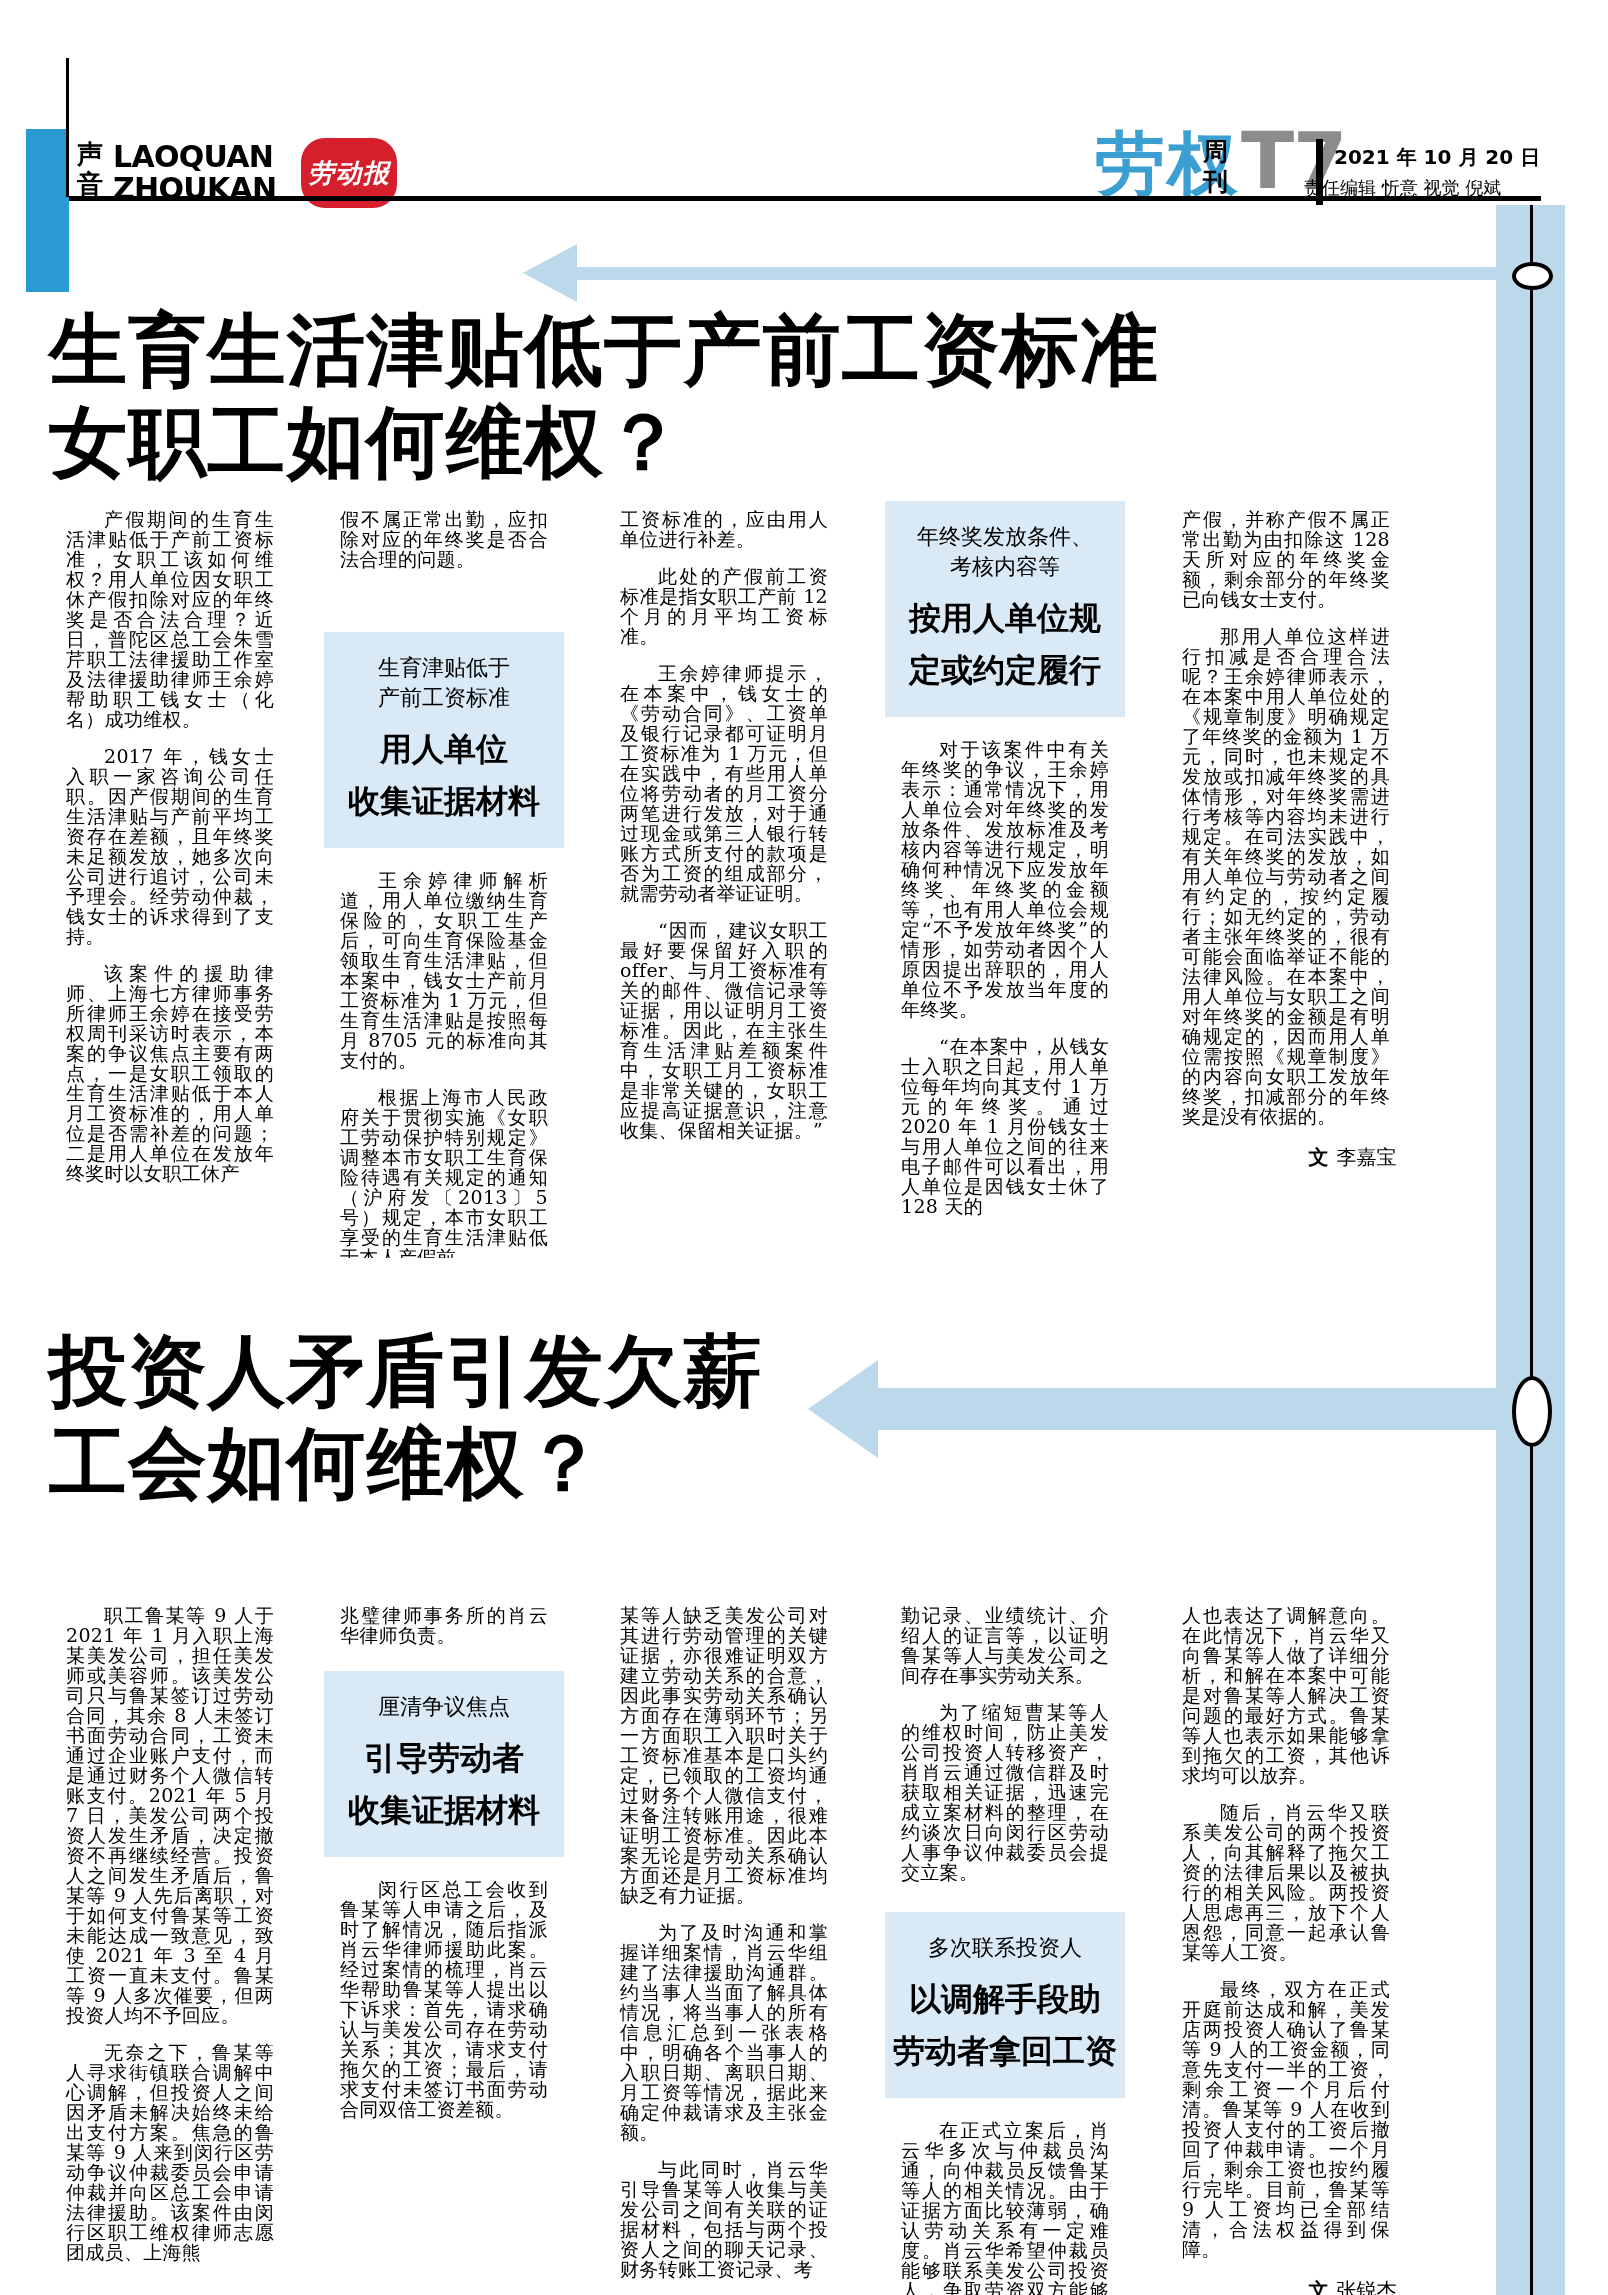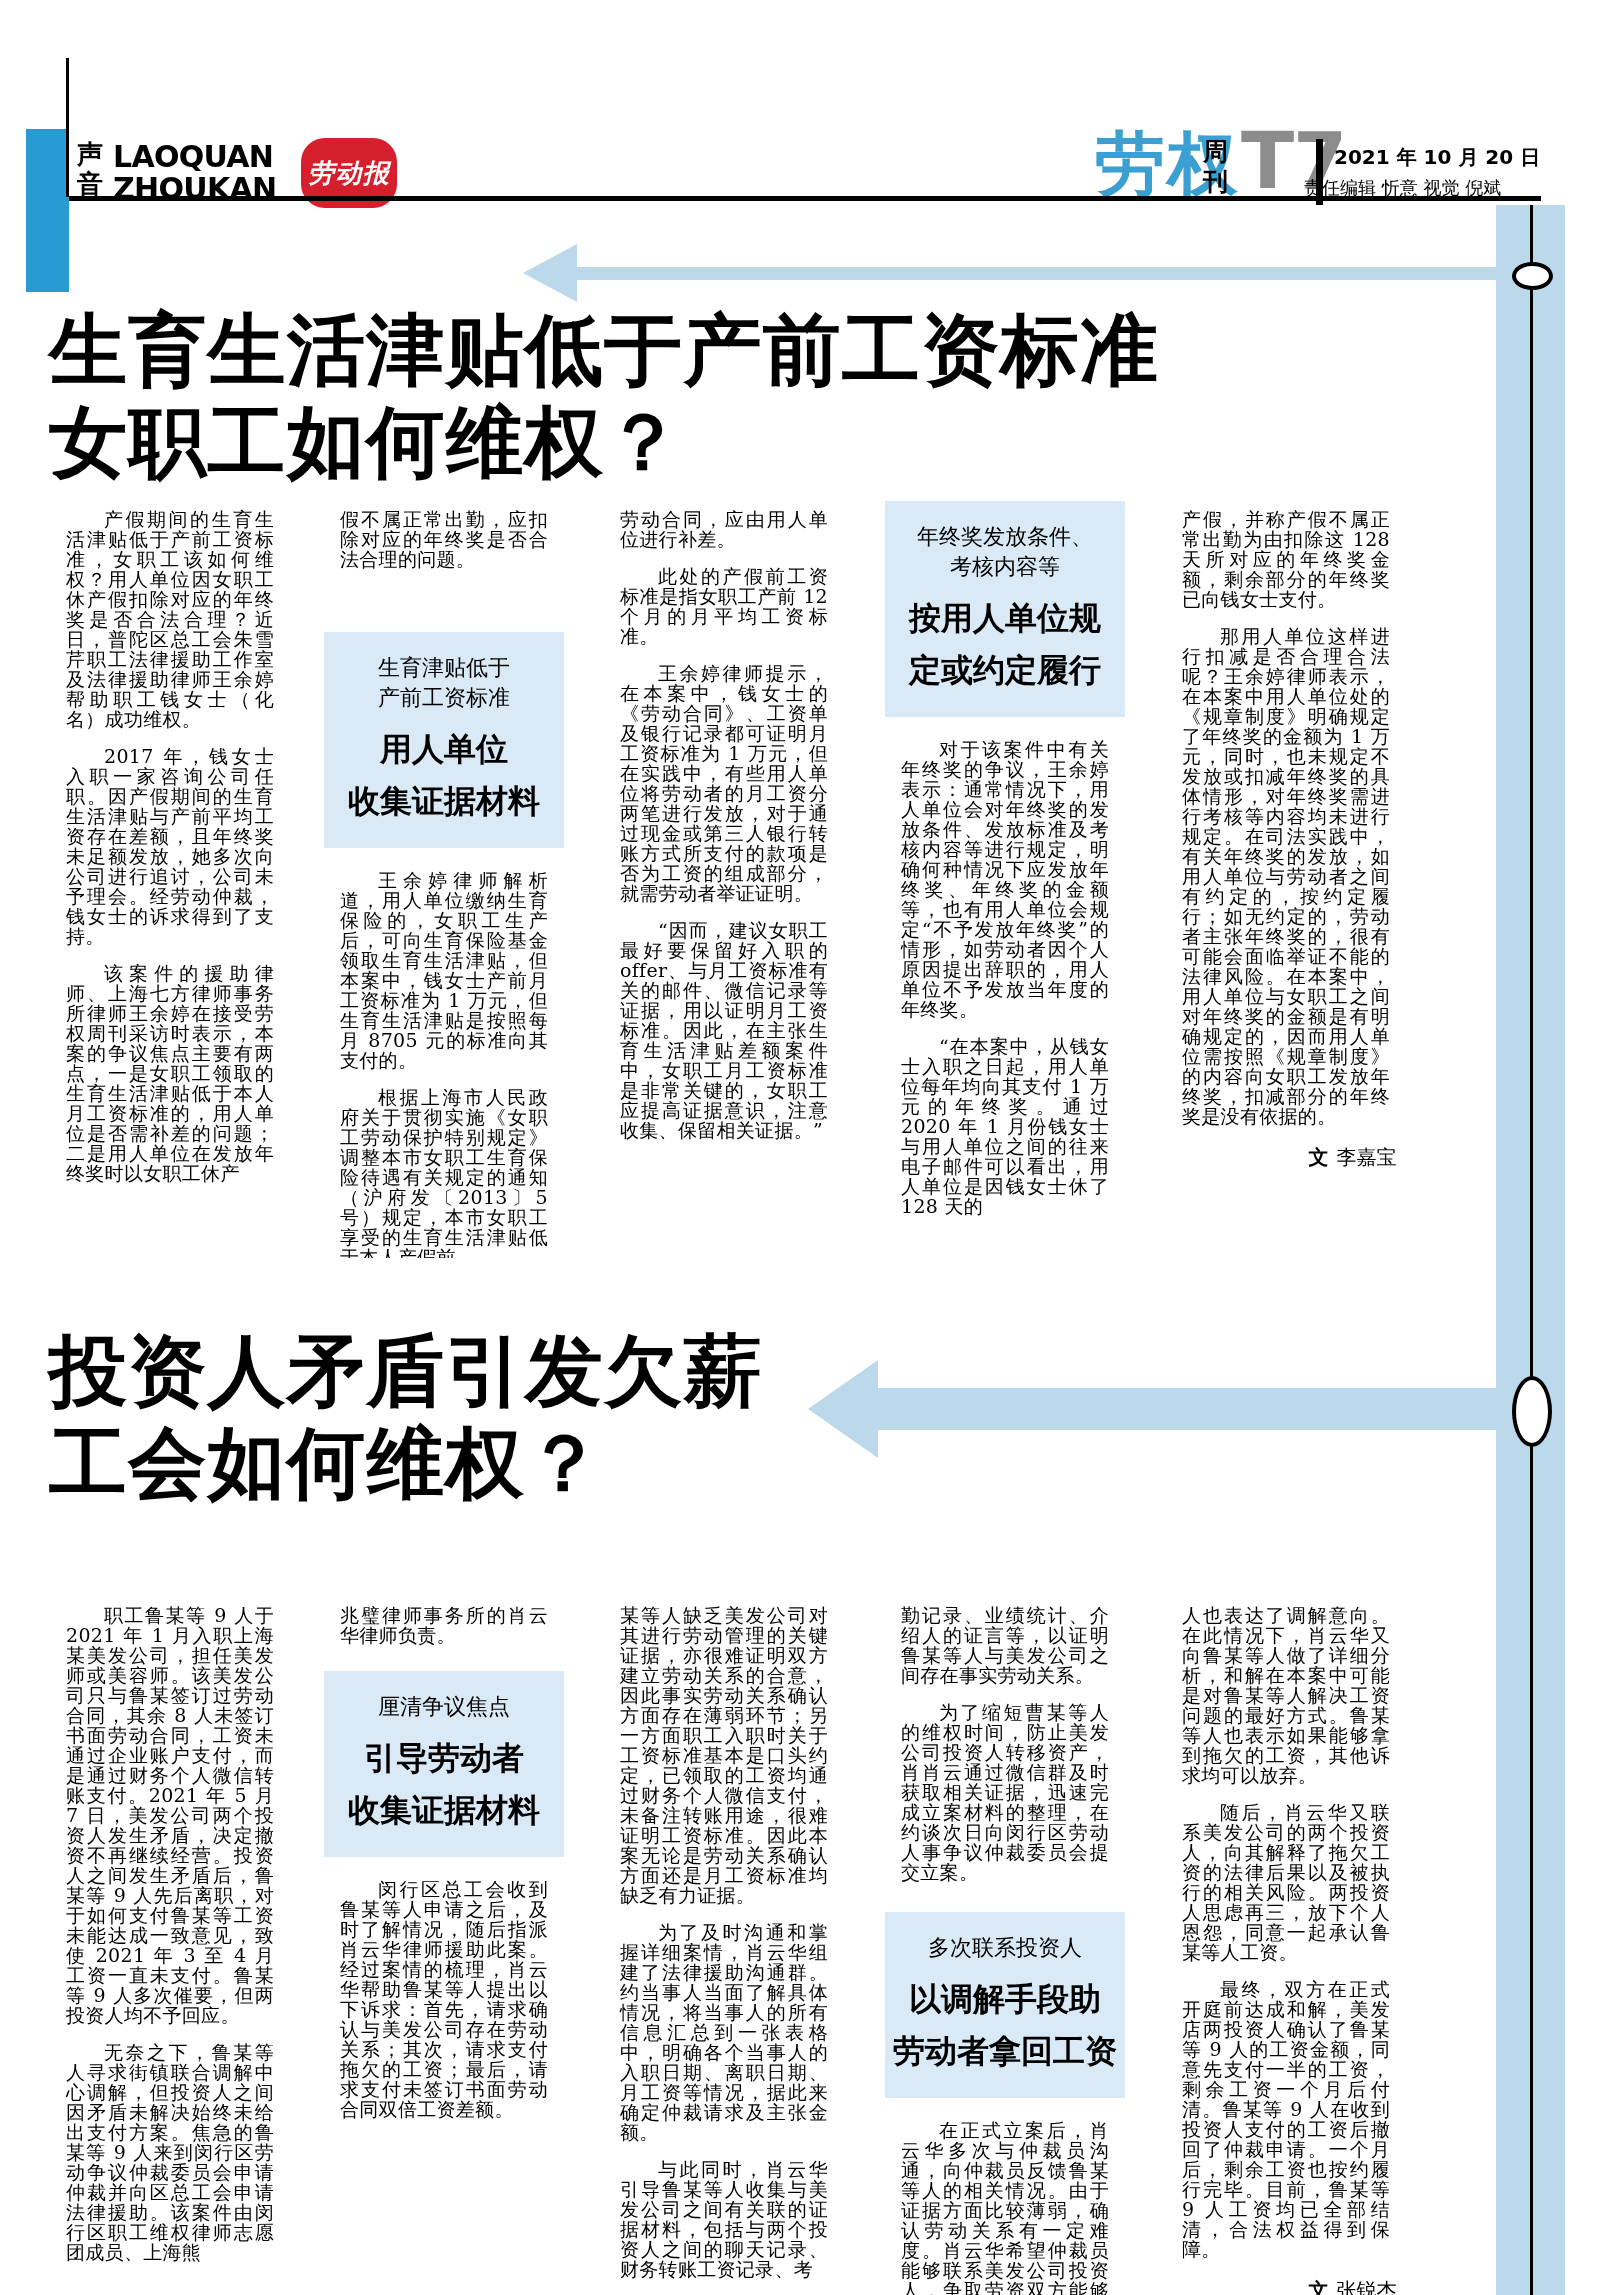--- a/index.html
+++ b/index.html
@@ -123,21 +123,21 @@
         <div class="infobox" style="margin-top: 63px;">
           <div class="small">生育津贴低于
 产前工资标准</div>
           <div class="big">用人单位
 收集证据材料</div>
         </div>
         <p class="para">王余婷律师解析道，用人单位缴纳生育保险的，女职工生产后，可向生育保险基金领取生育生活津贴，但本案中，钱女士产前月工资标准为 1 万元，但生育生活津贴是按照每月 8705 元的标准向其支付的。</p>
         <p class="para">根据上海市人民政府关于贯彻实施《女职工劳动保护特别规定》调整本市女职工生育保险待遇有关规定的通知（沪府发〔2013〕5 号）规定，本市女职工享受的生育生活津贴低于本人产假前</p>
       </div>
       <div class="col">
-        <p class="cont">劳动合同，应由用人单位进行补差。</p>
+        <p class="cont">工资标准的，应由用人单位进行补差。</p>
         <p class="para">此处的产假前工资标准是指女职工产前 12 个月的月平均工资标准。</p>
         <p class="para">王余婷律师提示，在本案中，钱女士的《劳动合同》、工资单及银行记录都可证明月工资标准为 1 万元，但在实践中，有些用人单位将劳动者的月工资分两笔进行发放，对于通过现金或第三人银行转账方式所支付的款项是否为工资的组成部分，就需劳动者举证证明。</p>
         <p class="para">“因而，建议女职工最好要保留好入职的 offer、与月工资标准有关的邮件、微信记录等证据，用以证明月工资标准。因此，在主张生育生活津贴差额案件中，女职工月工资标准是非常关键的，女职工应提高证据意识，注意收集、保留相关证据。”</p>
       </div>
       <div class="col">
         <div class="infobox" style="margin-top: 9.2px;">
           <div class="small">年终奖发放条件、
 考核内容等</div>
           <div class="big">按用人单位规
 定或约定履行</div>

